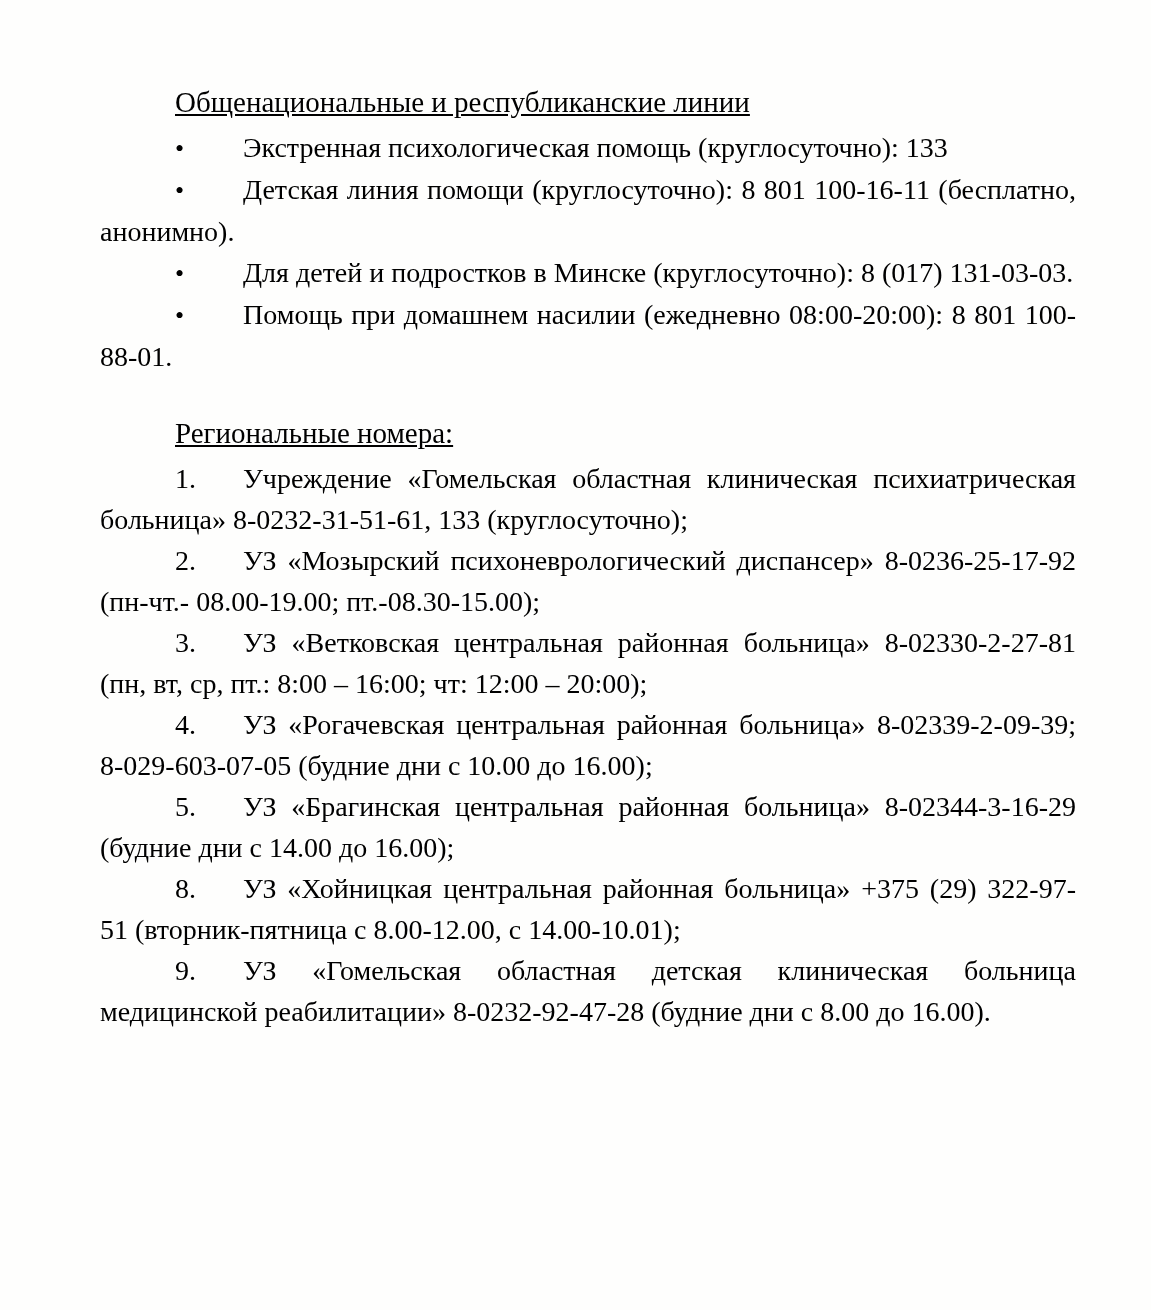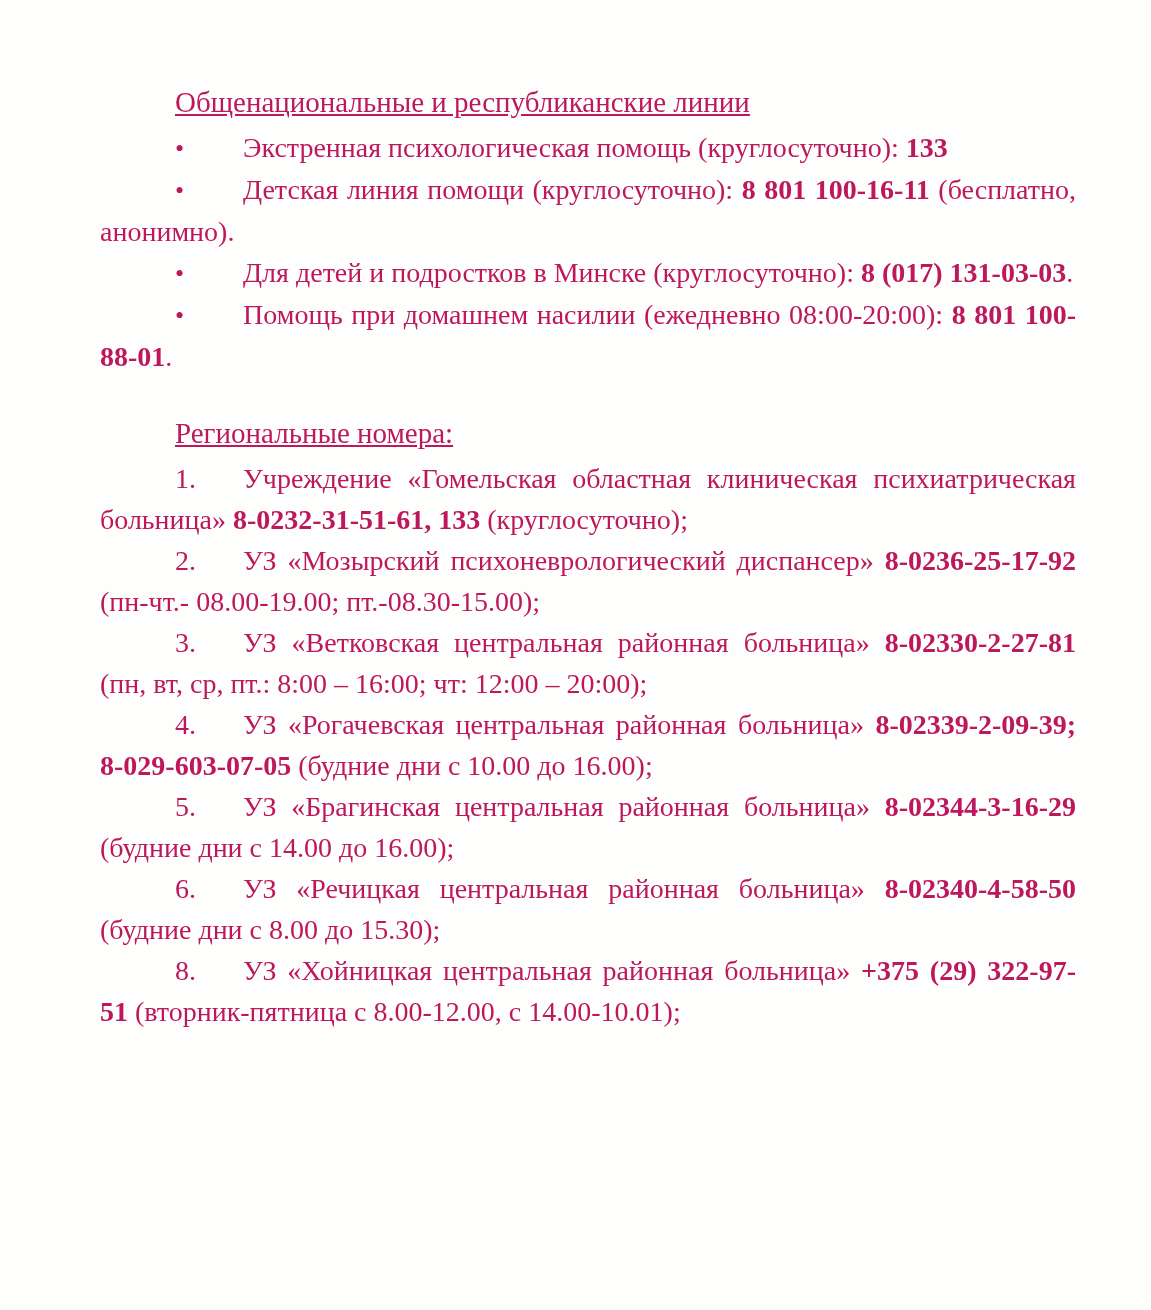--- a/index.html
+++ b/index.html
@@ -6,21 +6,21 @@
   body {
     background: #ffffff;
     font-family: "Liberation Serif", "DejaVu Serif", serif;
   }
   .page {
     position: relative;
     width: 1151px;
     height: 1310px;
     background: #fefefd;
     overflow: hidden;
-    color: #be185d;
+    color: #000000;
   }
   .content {
     position: absolute;
     left: 100px;
     top: 82px;
     width: 976px;
     font-size: 28px;
     line-height: 41px;
     text-align: justify;
   }
@@ -38,21 +38,21 @@
   }
   .marker {
     display: inline-block;
     width: 68px;
     text-indent: 0;
     vertical-align: baseline;
   }
   .bullet-glyph {
     font-size: 26px;
   }
-  .phone { font-weight: bold; }
+  .phone { font-weight: normal; }
   .section-regional { margin-top: 36px; }
 </style>
 </head>
 <body>
 
 <div class="page">
   <div class="content">
 
     <div class="section section-national">
       <h2 class="heading"><span class="underlined">Общенациональные и республиканские линии</span></h2>
@@ -73,21 +73,21 @@
       <p class="item"><span class="marker">1.</span><span>Учреждение «Гомельская областная клиническая психиатрическая больница» </span><span class="phone">8-0232-31-51-61, 133</span><span> (круглосуточно);</span></p>
 
       <p class="item"><span class="marker">2.</span><span>УЗ «Мозырский психоневрологический диспансер» </span><span class="phone">8-0236-25-17-92</span><span> (пн-чт.- 08.00-19.00; пт.-08.30-15.00);</span></p>
 
       <p class="item"><span class="marker">3.</span><span>УЗ «Ветковская центральная районная больница» </span><span class="phone">8-02330-2-27-81</span><span> (пн, вт, ср, пт.: 8:00 – 16:00; чт: 12:00 – 20:00);</span></p>
 
       <p class="item"><span class="marker">4.</span><span>УЗ «Рогачевская центральная районная больница» </span><span class="phone">8-02339-2-09-39; 8-029-603-07-05</span><span> (будние дни с 10.00 до 16.00);</span></p>
 
       <p class="item"><span class="marker">5.</span><span>УЗ «Брагинская центральная районная больница» </span><span class="phone">8-02344-3-16-29</span><span> (будние дни с 14.00 до 16.00);</span></p>
 
-      <p class="item"><span class="marker">6.</span><span>УЗ «Речицкая центральная районная больница» </span><span class="phone">8-02340-4-58-50</span><span> (будние дни с 8.00 до 15.30);</span></p>
 
 
       <p class="item"><span class="marker">8.</span><span>УЗ «Хойницкая центральная районная больница» </span><span class="phone">+375 (29) 322-97-51</span><span> (вторник-пятница с 8.00-12.00, с 14.00-10.01);</span></p>
 
+      <p class="item"><span class="marker">9.</span><span>УЗ «Гомельская областная детская клиническая больница медицинской реабилитации» </span><span class="phone">8-0232-92-47-28</span><span> (будние дни с 8.00 до 16.00).</span></p>
     </div>
 
   </div>
 </div>
 
 </body></html>

